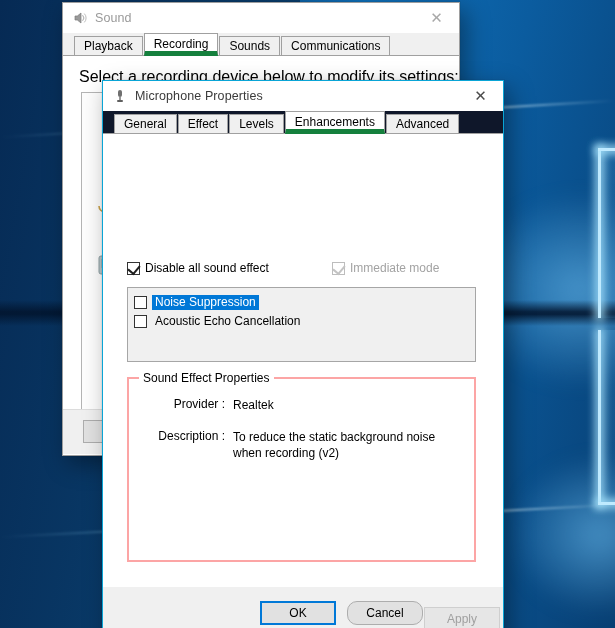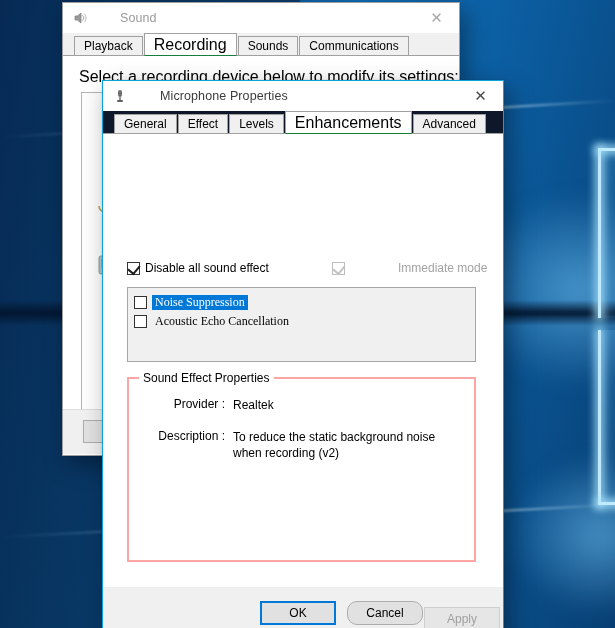--- a/index.html
+++ b/index.html
@@ -45,43 +45,43 @@
     border:1px solid #9e9e9e;
     box-shadow:0 0 0 1px rgba(0,0,0,.04), 6px 8px 22px rgba(0,0,0,.38);
     font-size:12px;color:#000;
   }
   .win.active{border:1px solid #0aa5d6;}
   .titlebar{
     height:30px;background:#ffffff;display:flex;align-items:center;
     padding-left:9px;position:relative;
   }
   .title-ico{width:16px;height:16px;margin-right:7px;flex:0 0 16px;position:relative;}
-  .title-txt{font-size:12.5px;color:#3b3b3b;letter-spacing:.1px;margin-left:25px;}
+  .title-txt{font-size:12.5px;color:#3b3b3b;letter-spacing:.1px;}
   .title-txt.inactive{color:#9a9a9a;}
   .closebtn{
     position:absolute;right:0;top:0;width:45px;height:29px;
     display:flex;align-items:center;justify-content:center;color:#4a4a4a;
     font-size:15px;font-family:"Liberation Sans",sans-serif;
   }
   .closebtn.inactive{color:#a8a8a8;}
 
   
   .tabstrip{
     height:23px;position:relative;background:#0f172a;
     border-bottom:1px solid #a0a0a0;display:flex;align-items:flex-end;
     padding-left:11px;box-sizing:border-box;
   }
   .tab{
     height:19px;line-height:19px;padding:0 9px;margin-right:1px;
     background:#f0f0f0;border:1px solid #a0a0a0;border-bottom:none;
     font-size:12px;color:#000;box-sizing:border-box;position:relative;top:0;
   }
   .tab.sel{
-    background:#fff;height:23px;line-height:21px;font-size:16px;
-    border-bottom:1px solid #15803d;z-index:3;top:1px;
+    background:#fff;height:23px;line-height:21px;font-size:12px;
+    border-bottom:5px solid #15803d;z-index:3;top:1px;
   }
   .tabbody{background:#fff;}
 
   
   #sound-window{left:62px;top:2px;width:396px;height:452px;}
   #sound-window .tabstrip{background:#f0f0f0;}
   #sound-tabbody{position:relative;height:398px;background:#fff;}
   .sw-intro{position:absolute;left:16px;top:12px;font-size:16px;color:#000;white-space:nowrap;}
   .sw-list{
     position:absolute;left:18px;top:36px;width:352px;height:345px;
@@ -118,21 +118,21 @@
     transform:rotate(40deg);
   }
   .cbox.dim .tick{border-color:#c3c3c3;}
   .lbl-dim{color:#a3a3a3;}
 
   .fxlist{
     position:absolute;left:24px;top:153px;width:349px;height:75px;
     background:#f0f0f0;border:1px solid #a6a6a6;box-sizing:border-box;
     padding:5px 0 0 6px;
   }
-  .fxitem{display:flex;align-items:center;height:18px;margin-bottom:1px;font-family:Liberation Serif, serif;}
+  .fxitem{display:flex;align-items:center;height:18px;margin-bottom:1px;}
   .fxlabel{font-size:12px;padding:0 3px;line-height:15px;}
   .fxlabel.sel{background:#0078d7;color:#fff;}
 
   .group{
     position:absolute;left:24px;top:243px;width:349px;height:185px;
     border:2px solid #fca5a5;box-sizing:border-box;
   }
   .group-cap{
     position:absolute;left:10px;top:-8px;background:#fff;padding:0 4px;
     font-size:12px;color:#000;
@@ -254,21 +254,21 @@
   <div class="tabbody" id="mic-tabbody">
 
 
     <div class="chkrow" style="left:24px;top:127px;">
       <span class="cbox">
           <span class="tick"></span>
         </span>
       <span>Disable all sound effect</span>
     </div>
 
-    <div class="chkrow" style="left:229px;top:127px;gap:48px;">
+    <div class="chkrow" style="left:229px;top:127px;">
       <span class="cbox dim">
           <span class="tick"></span>
         </span>
       <span class="lbl-dim">Immediate mode</span>
     </div>
 
     <div class="fxlist">
       <div class="fxitem">
         <span class="cbox"></span>
         <span class="fxlabel sel">Noise Suppression</span>

